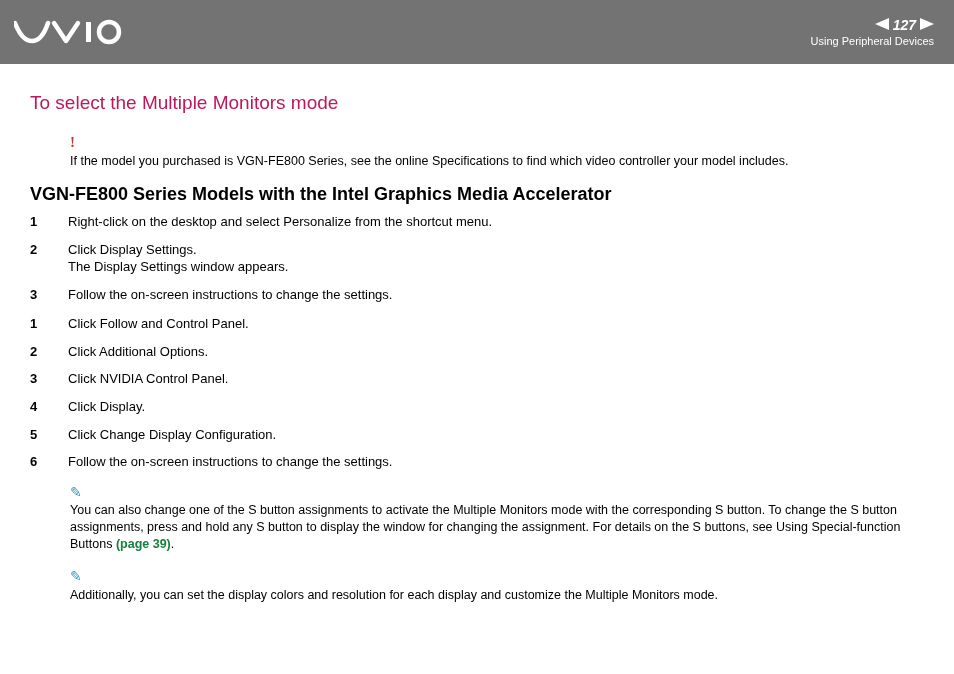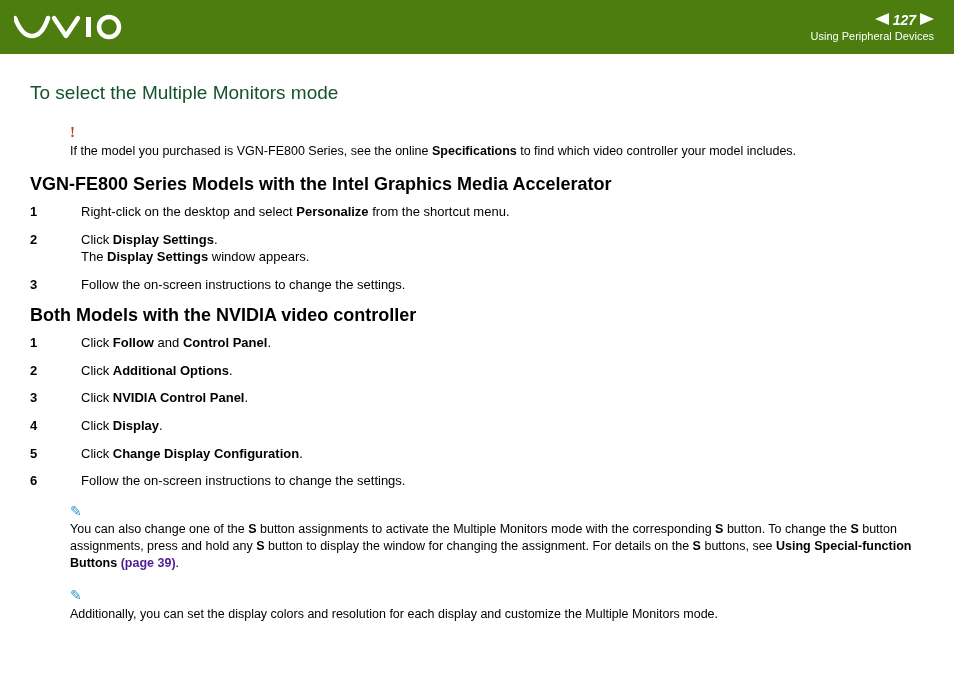--- a/index.html
+++ b/index.html
@@ -5,23 +5,23 @@
   body {
     margin: 0;
     padding: 0;
     font-family: Arial, Helvetica, sans-serif;
     font-size: 13px;
     color: #000;
     width: 954px;
     background: #fff;
   }
   .header {
-    background: #4d7c0f;
+    background: #737373;
     color: #fff;
-    height: 54px;
+    height: 64px;
     display: flex;
     align-items: center;
     justify-content: space-between;
     padding: 0 20px 0 14px;
   }
   .logo svg { display:block; }
   .header-right { text-align: right; }
   .page-nav {
     display: flex;
     align-items: center;
@@ -29,42 +29,42 @@
     gap: 4px;
     font-style: italic;
     font-weight: bold;
     font-size: 14px;
     margin-bottom: 2px;
   }
   .arrow { display:inline-block; }
   .section-label { font-weight: normal; font-size: 11px; }
   .content { padding: 28px 30px 30px 30px; }
   .page-title {
-    color: #14532d;
+    color: #be185d;
     font-size: 19px;
     font-weight: normal;
     margin: 0 0 18px 0;
   }
   .note-block { margin: 0 0 14px 40px; font-size: 12.5px; line-height: 1.35; }
   .note-icon {
     display: block;
     color: #c0392b;
     font-family: "Times New Roman", serif;
     font-weight: bold;
     font-size: 15px;
     margin-bottom: 1px;
   }
   .pencil-icon { color: #2a93c7; font-size: 14px; display:block; margin-bottom:1px;}
-  .link { color: #4c1d95; font-weight: bold; }
+  .link { color: #15803d; font-weight: bold; }
   h2.section { font-size: 18px; font-weight: bold; margin: 6px 0 8px 0; }
   ol.steps { list-style: none; padding: 0; margin: 0 0 12px 0; }
   ol.steps li { display: flex; align-items: flex-start; margin: 0 0 10px 0; line-height: 1.35; }
   ol.steps li .num { font-weight: bold; width: 38px; flex: 0 0 38px; }
-  ol.steps li .txt { flex: 1; margin-left: 13px; }
-  b { font-weight: bold; }
+  ol.steps li .txt { flex: 1; }
+  b { font-weight: normal; }
 </style>
 </head>
 <body>
 
 <div class="header">
   <div class="logo">
     <svg width="110" height="26" viewBox="0 0 110 26">
       <path d="M1 4 Q 8 22, 18 22 Q 28 22, 34 4" stroke="#fff" stroke-width="4.5" fill="none" stroke-linecap="round"></path>
       <path d="M40 4 L52 22 L64 4" stroke="#fff" stroke-width="4.5" fill="none" stroke-linecap="round" stroke-linejoin="round"></path>
       <rect x="72" y="3" width="5" height="20" fill="#fff"></rect>
@@ -112,21 +112,20 @@
         <span>Click </span><b>Display Settings</b><span>.</span><br>
         <span>The </span><b>Display Settings</b><span> window appears.</span>
       </span>
     </li>
     <li>
       <span class="num">3</span>
       <span class="txt">Follow the on-screen instructions to change the settings.</span>
     </li>
   </ol>
 
-  <h2 class="section">Both Models with the NVIDIA video controller</h2>
   <ol class="steps">
     <li>
       <span class="num">1</span>
       <span class="txt"><span>Click </span><b>Follow</b><span> and </span><b>Control Panel</b><span>.</span></span>
     </li>
     <li>
       <span class="num">2</span>
       <span class="txt"><span>Click </span><b>Additional Options</b><span>.</span></span>
     </li>
     <li>

